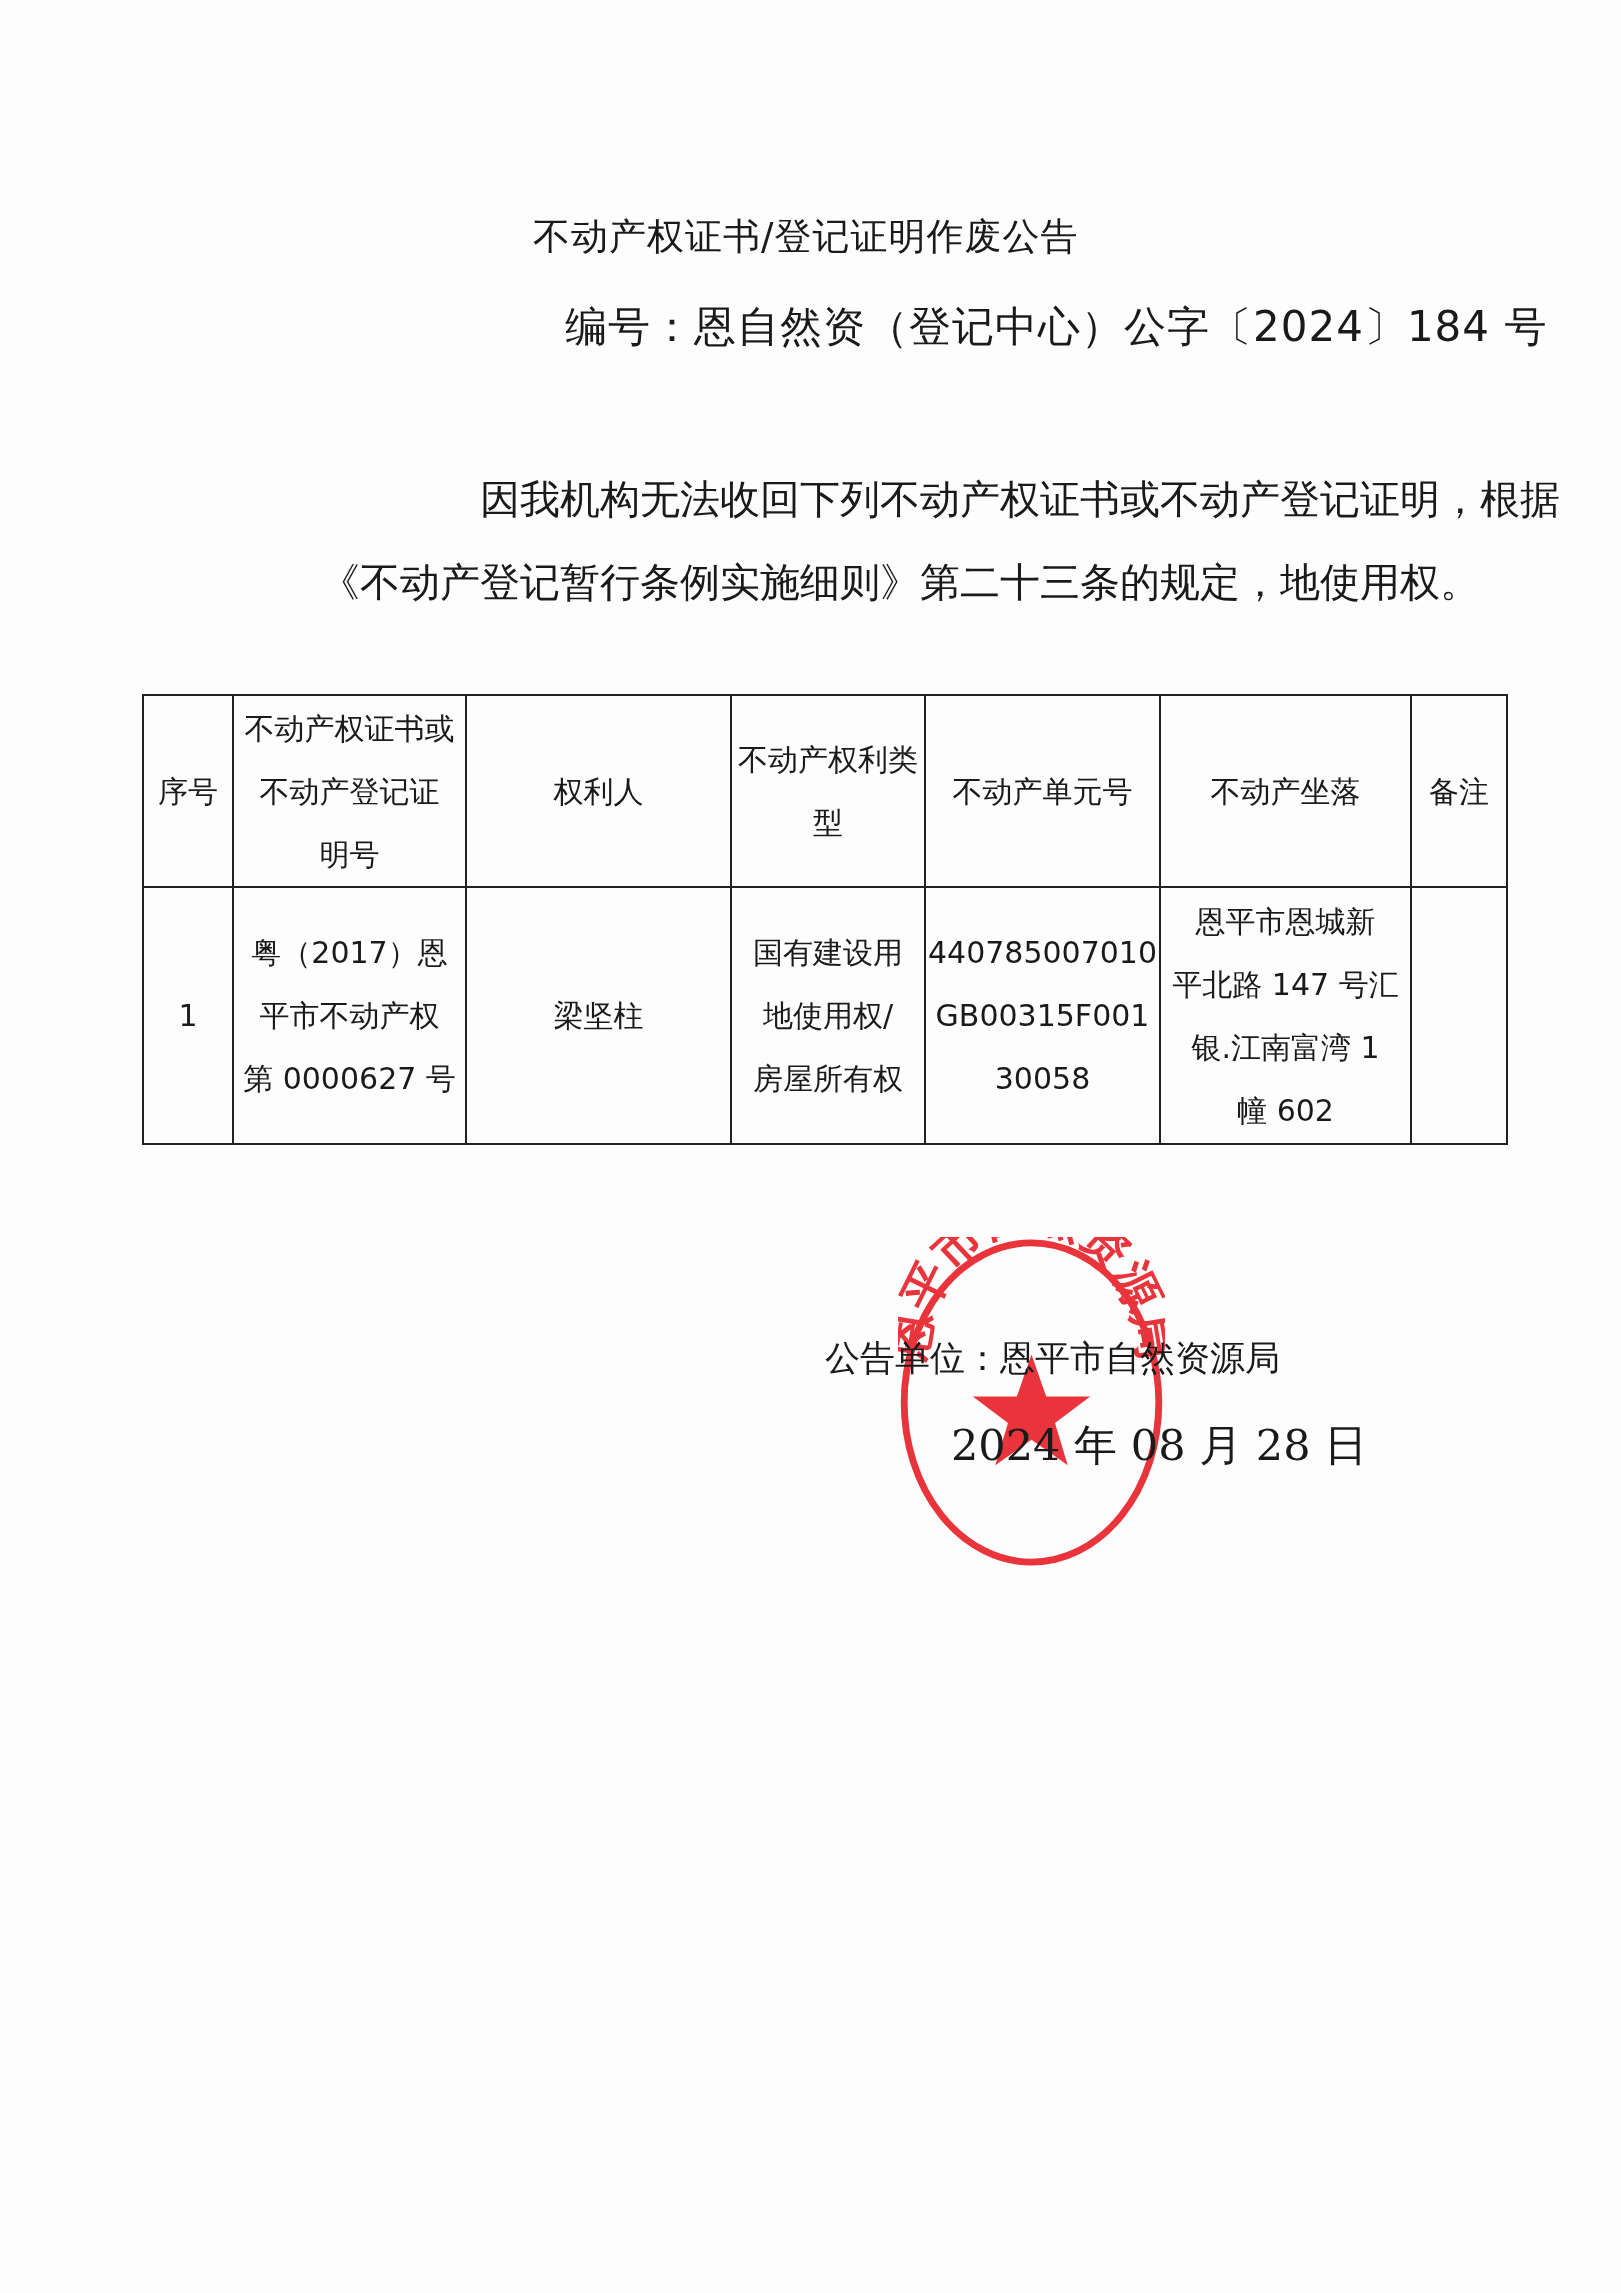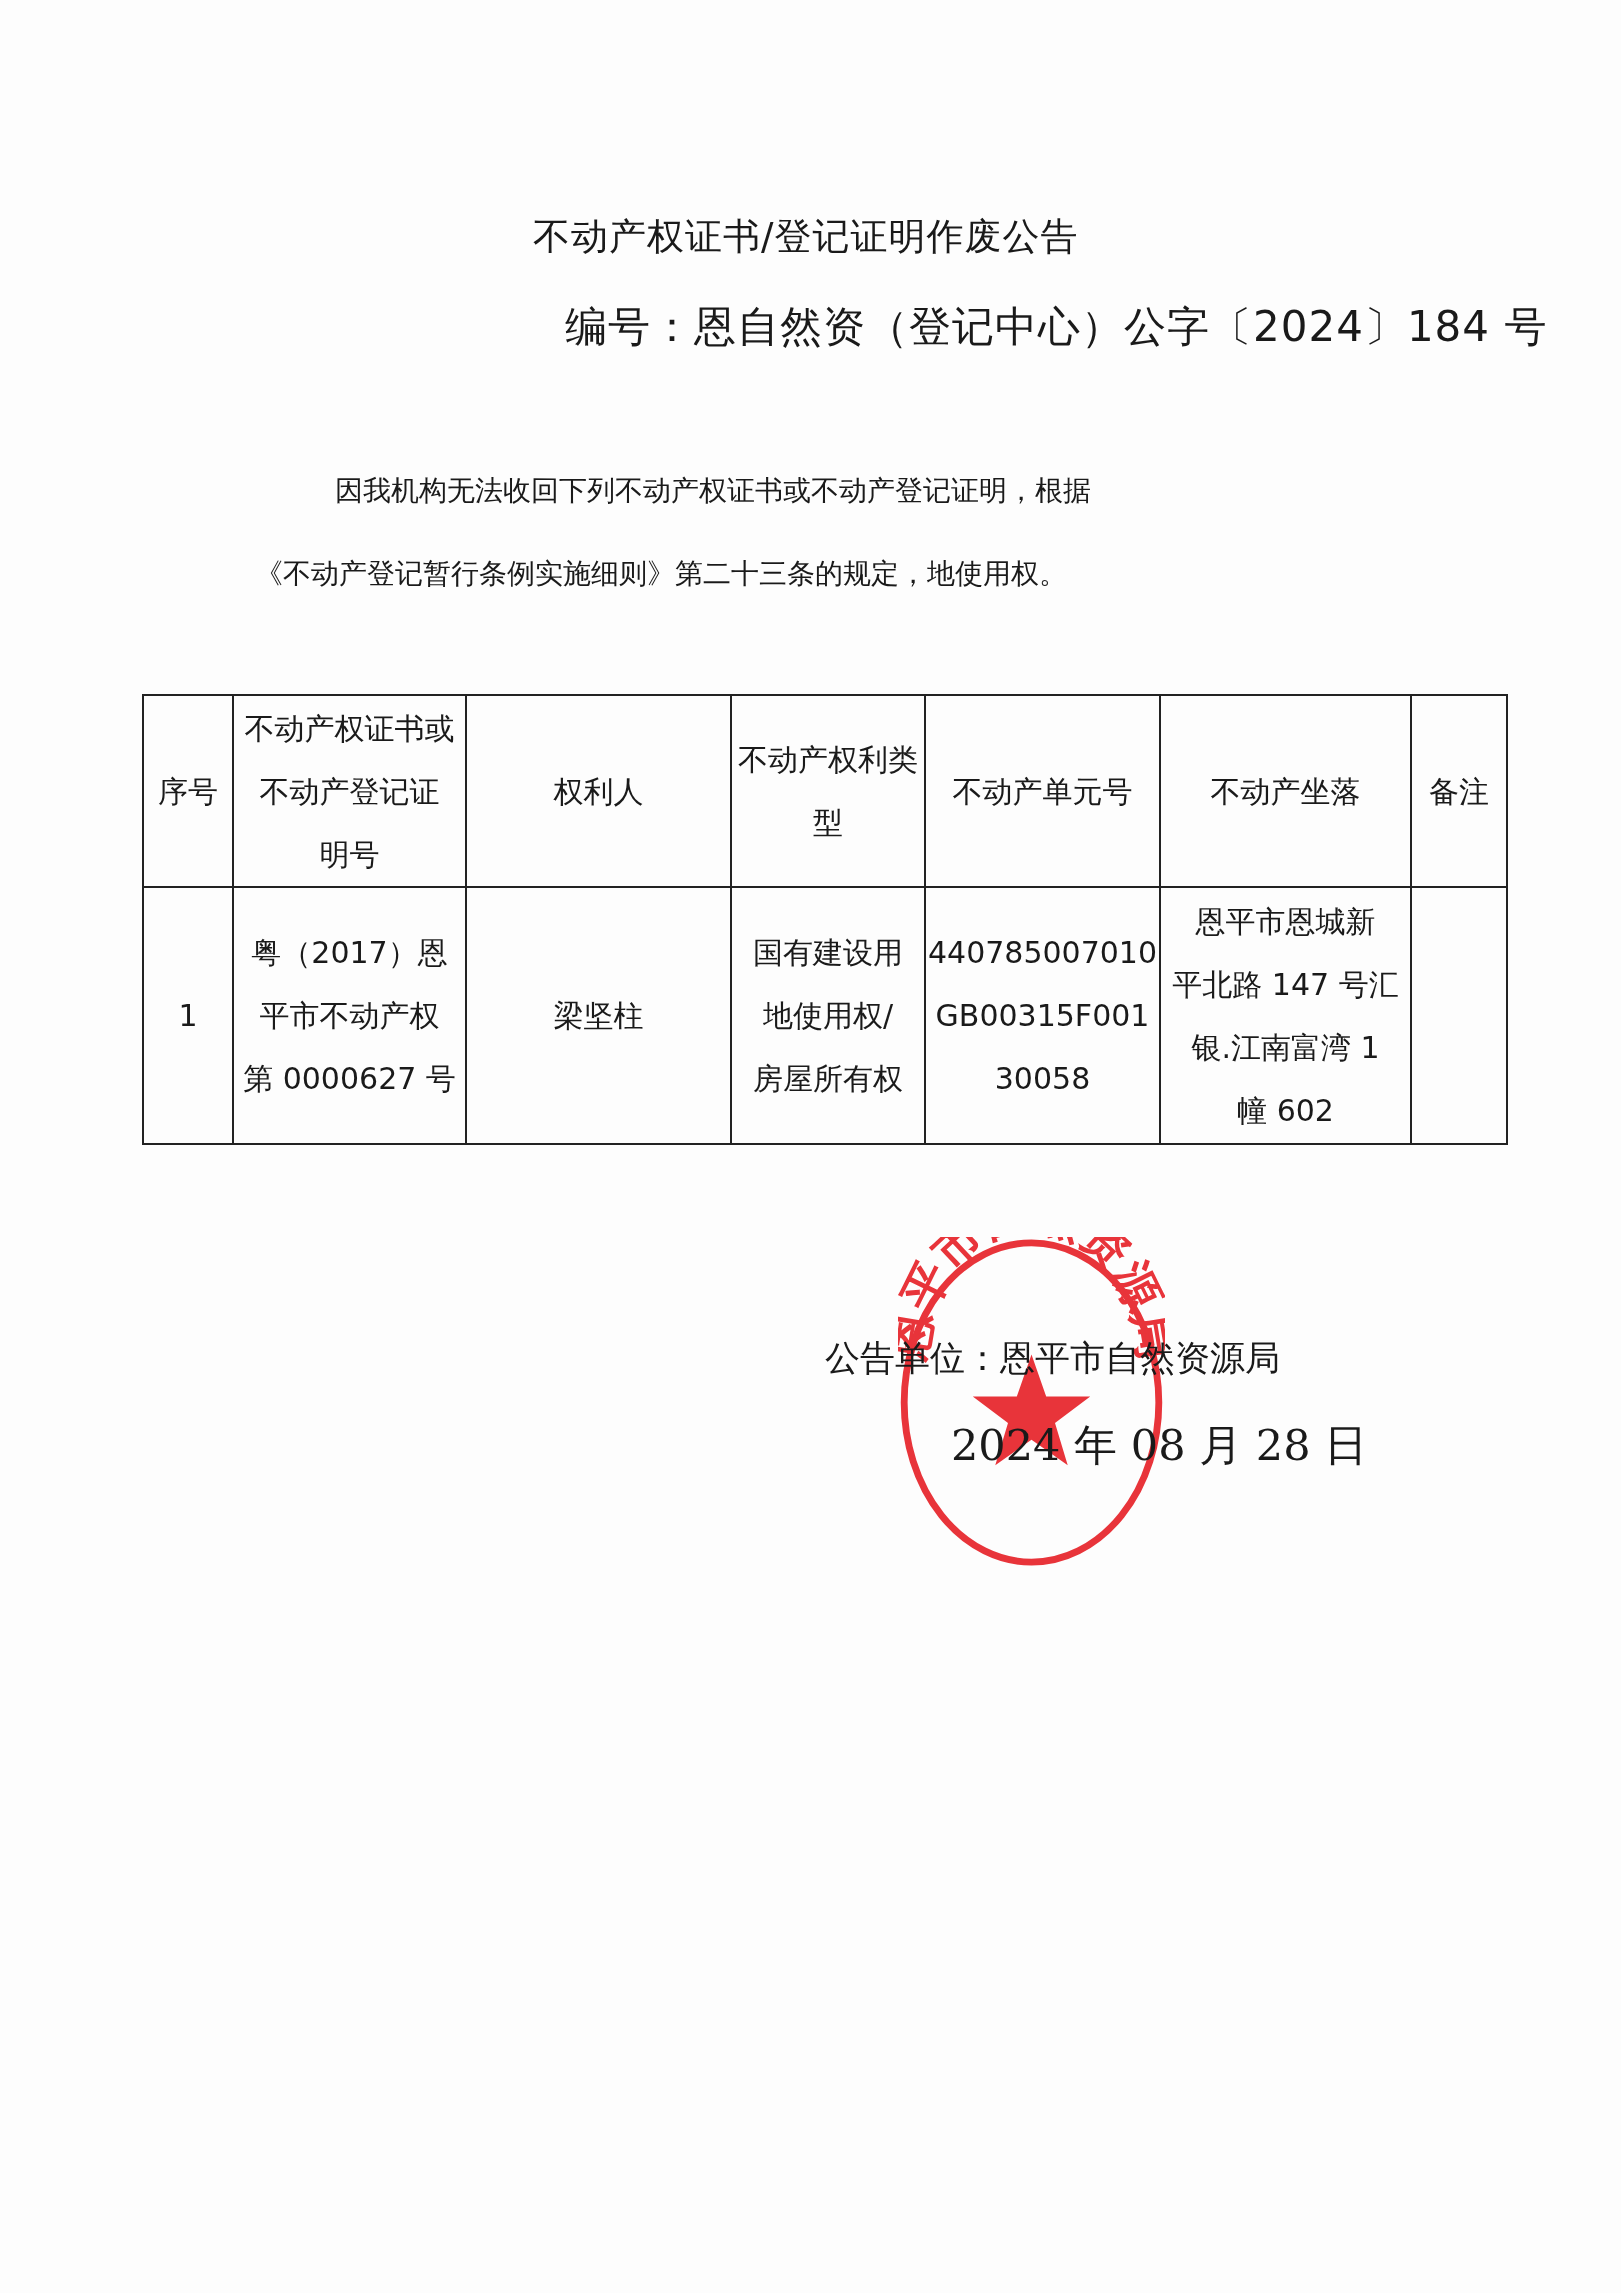--- a/index.html
+++ b/index.html
@@ -2,21 +2,21 @@
 <html><head>
 <meta charset="utf-8">
 <style>
   html, body { margin: 0; padding: 0; }
   body {
     width: 1621px; height: 2294px; background: #fdfdfd; position: relative; overflow: hidden;
     font-family: "DejaVu Serif", "Liberation Serif", serif; color: #1a1a1a;
   }
   .title { position: absolute; left: 533px; top: 212px; font-size: 37px; letter-spacing: 1px; font-family: "DejaVu Sans", sans-serif; }
   .docno { position: absolute; left: 565px; top: 299px; font-size: 42px; letter-spacing: 1px; font-family: "DejaVu Sans", sans-serif; }
-  .para { position: absolute; left: 196px; width: 1225px; font-size: 28px; font-family: "DejaVu Sans", sans-serif; white-space: nowrap; }
+  .para { position: absolute; left: 196px; width: 1225px; font-size: 40px; font-family: "DejaVu Sans", sans-serif; white-space: nowrap; text-align: right; }
   .p1 { top: 472px; left: 335px; }
   .p2 { top: 555px; left: 255px; }
   table { position: absolute; left: 142px; top: 694px; border-collapse: collapse; font-size: 30px; font-family: "DejaVu Sans", sans-serif; }
   td, th { border: 2px solid #222; text-align: center; vertical-align: middle; font-weight: normal; line-height: 63px; padding: 0; }
   .c1 { width: 88px; text-align: center; } .c2 { width: 231px; } .c3 { width: 263px; } .c4 { width: 192px; border-radius: 16px; }
   .c5 { width: 233px; } .c6 { width: 249px; } .c7 { width: 94px; }
   tr.h { height: 192px; } tr.r { height: 257px; }
   .cell-line { display: block; }
   .issuer { position: absolute; left: 825px; top: 1335px; font-size: 35px; font-family: "DejaVu Sans", sans-serif; z-index: 2; }
   .date { position: absolute; left: 951px; top: 1417px; font-size: 43px; font-family: "DejaVu Serif", serif; z-index: 2; }

